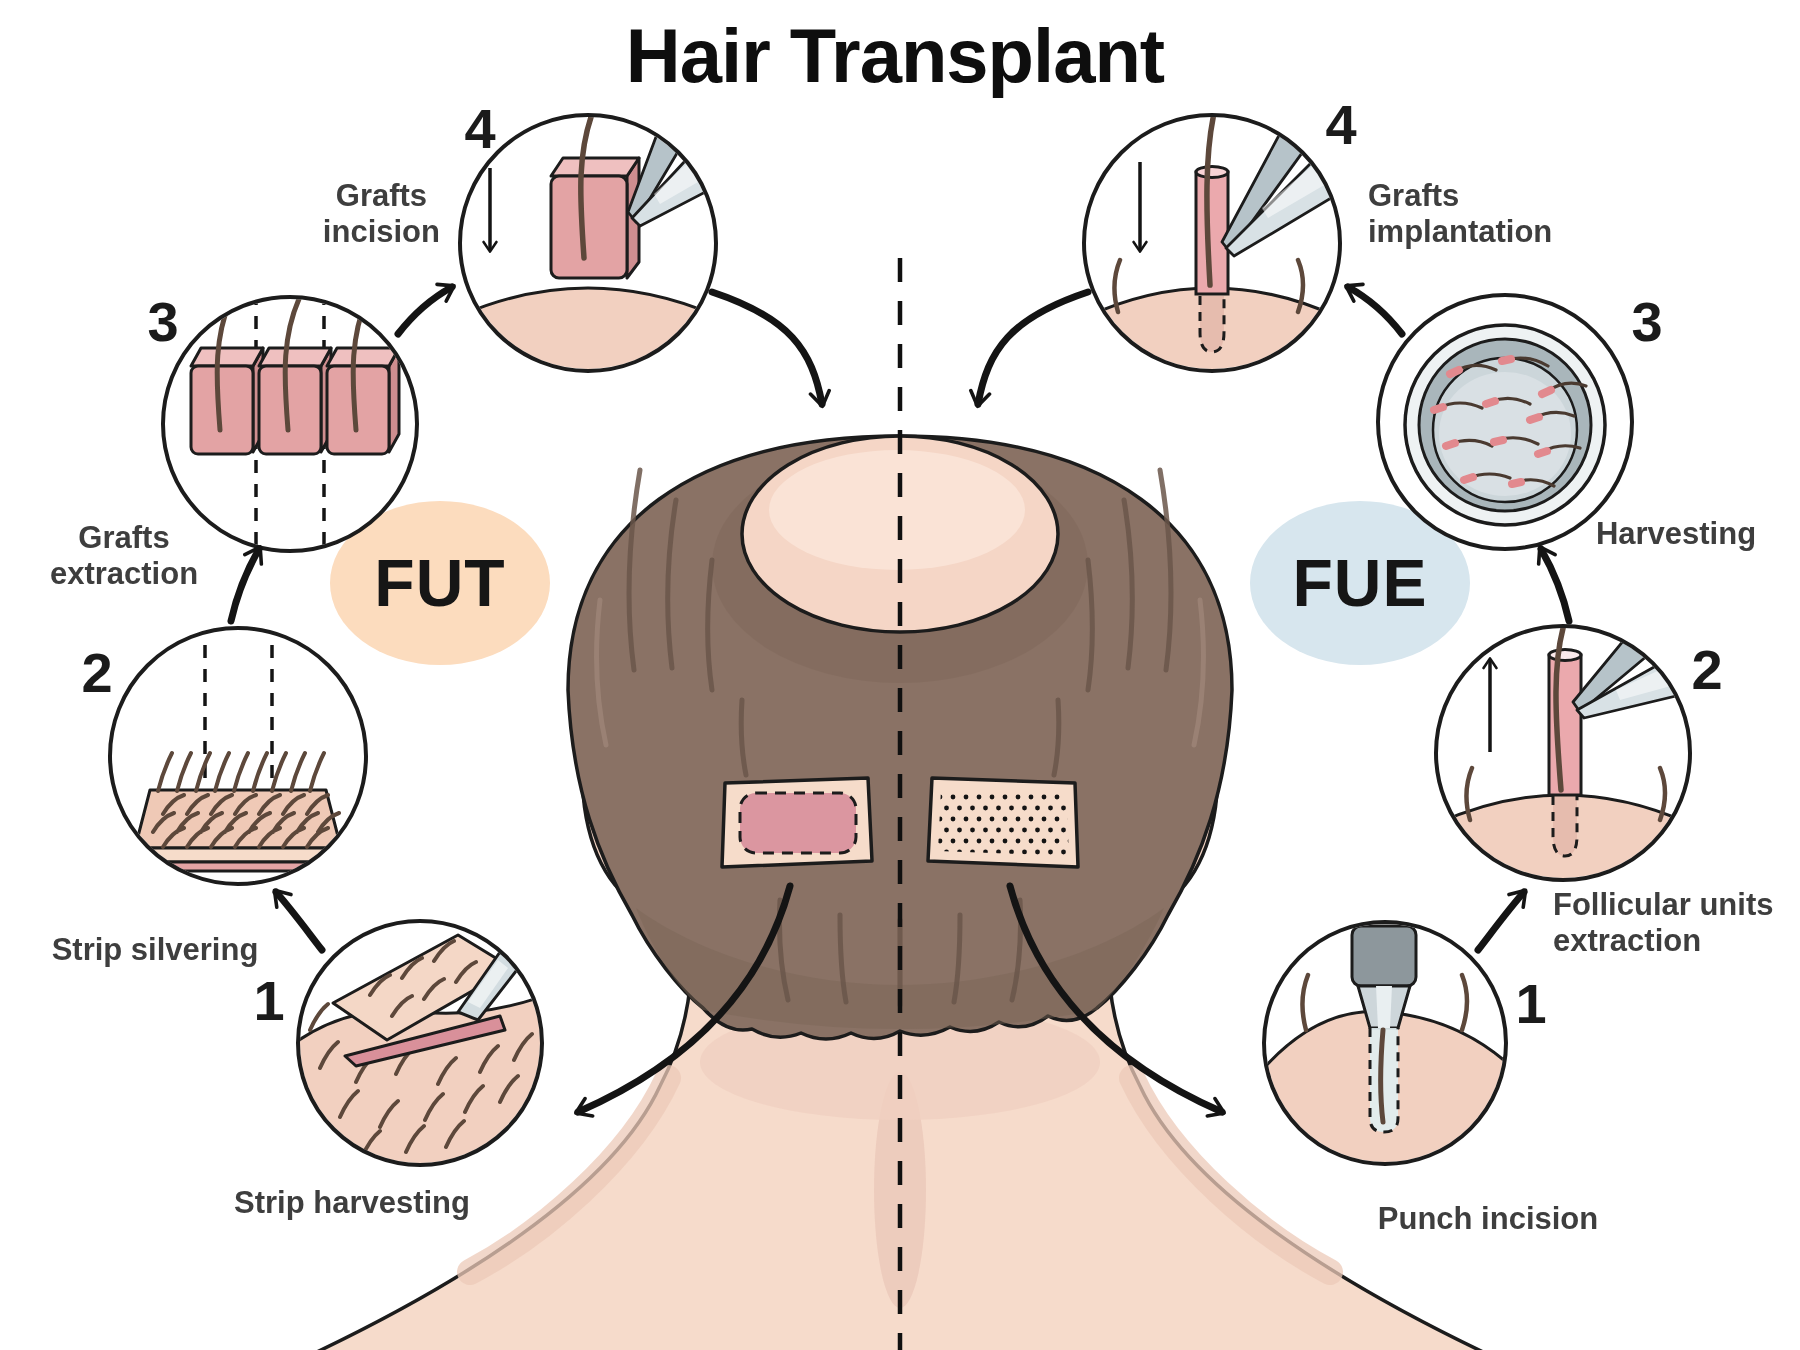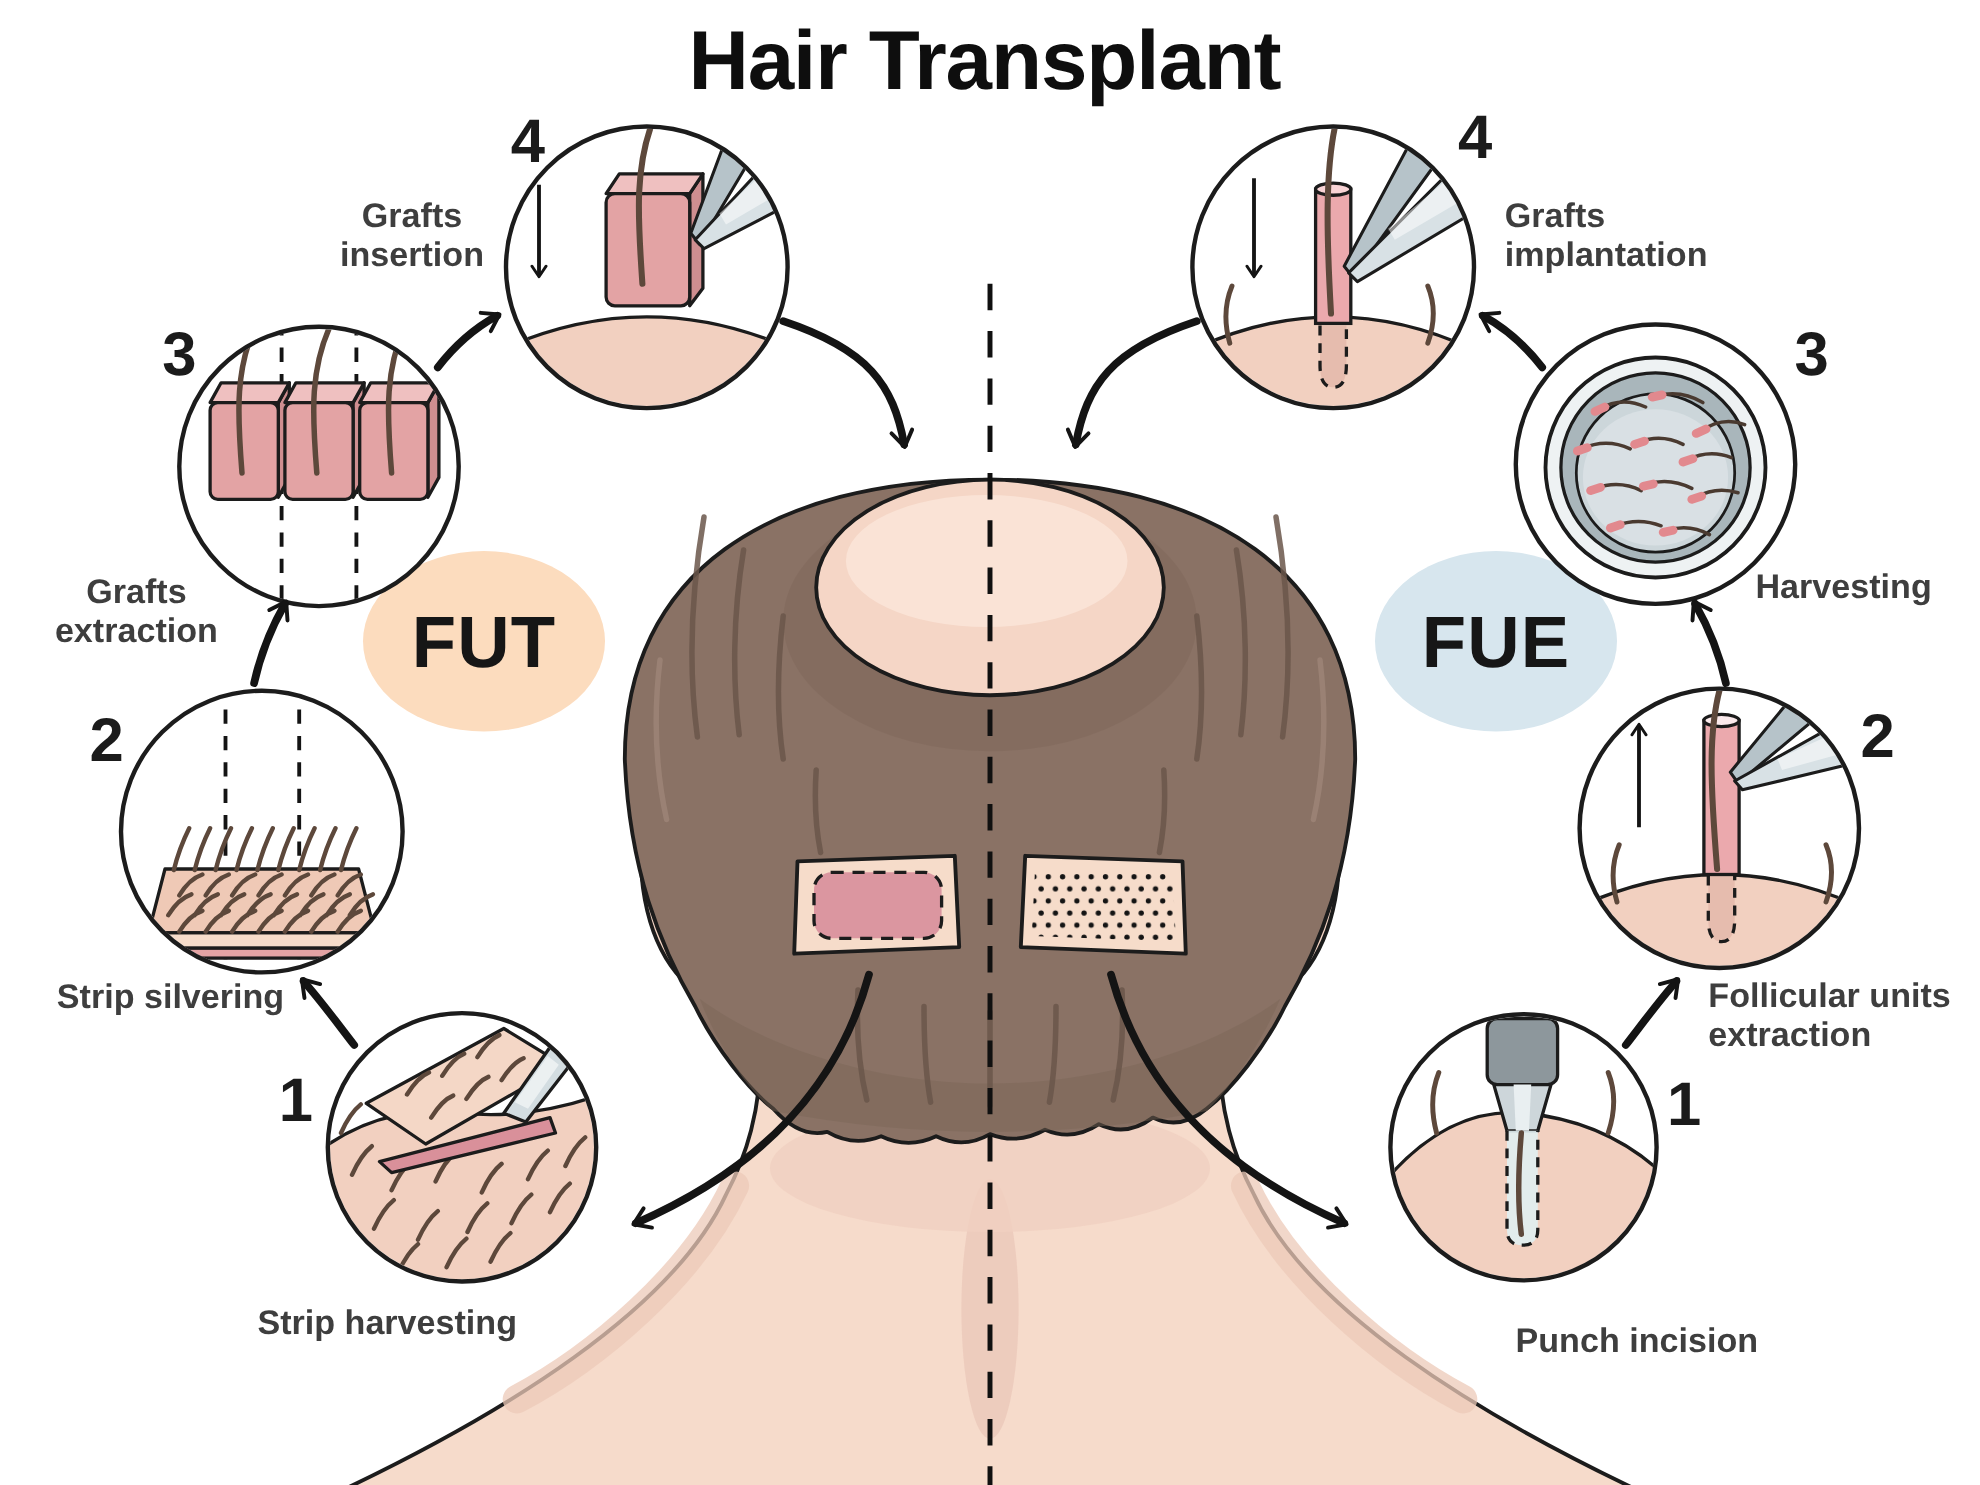--- a/index.html
+++ b/index.html
@@ -291,26 +291,26 @@
 <div class="txt num" style="left:163px;top:321px;">3</div>
 <div class="txt num" style="left:97px;top:672px;">2</div>
 <div class="txt num" style="left:269px;top:1000px;">1</div>
 
 <div class="txt num" style="left:1341px;top:124px;">4</div>
 <div class="txt num" style="left:1647px;top:321px;">3</div>
 <div class="txt num" style="left:1707px;top:669px;">2</div>
 <div class="txt num" style="left:1531px;top:1003px;">1</div>
 
 <div class="txt label right-align" style="left:440px;top:214px;text-align:center;">
-  <span>Grafts</span><br><span>insertion</span>
+  <span>Grafts</span><br><span>incision</span>
 </div>
 <div class="txt label" style="left:124px;top:556px;">
   <span>Grafts</span><br><span>extraction</span>
 </div>
-<div class="txt label" style="left:155px;top:906px;">
+<div class="txt label" style="left:155px;top:950px;">
   <span>Strip silvering</span>
 </div>
 <div class="txt label" style="left:352px;top:1203px;text-align:right;">
   <span>Strip harvesting</span>
 </div>
 
 <div class="txt label left-align" style="left:1368px;top:214px;">
   <span>Grafts</span><br><span>implantation</span>
 </div>
 <div class="txt label" style="left:1676px;top:534px;">

